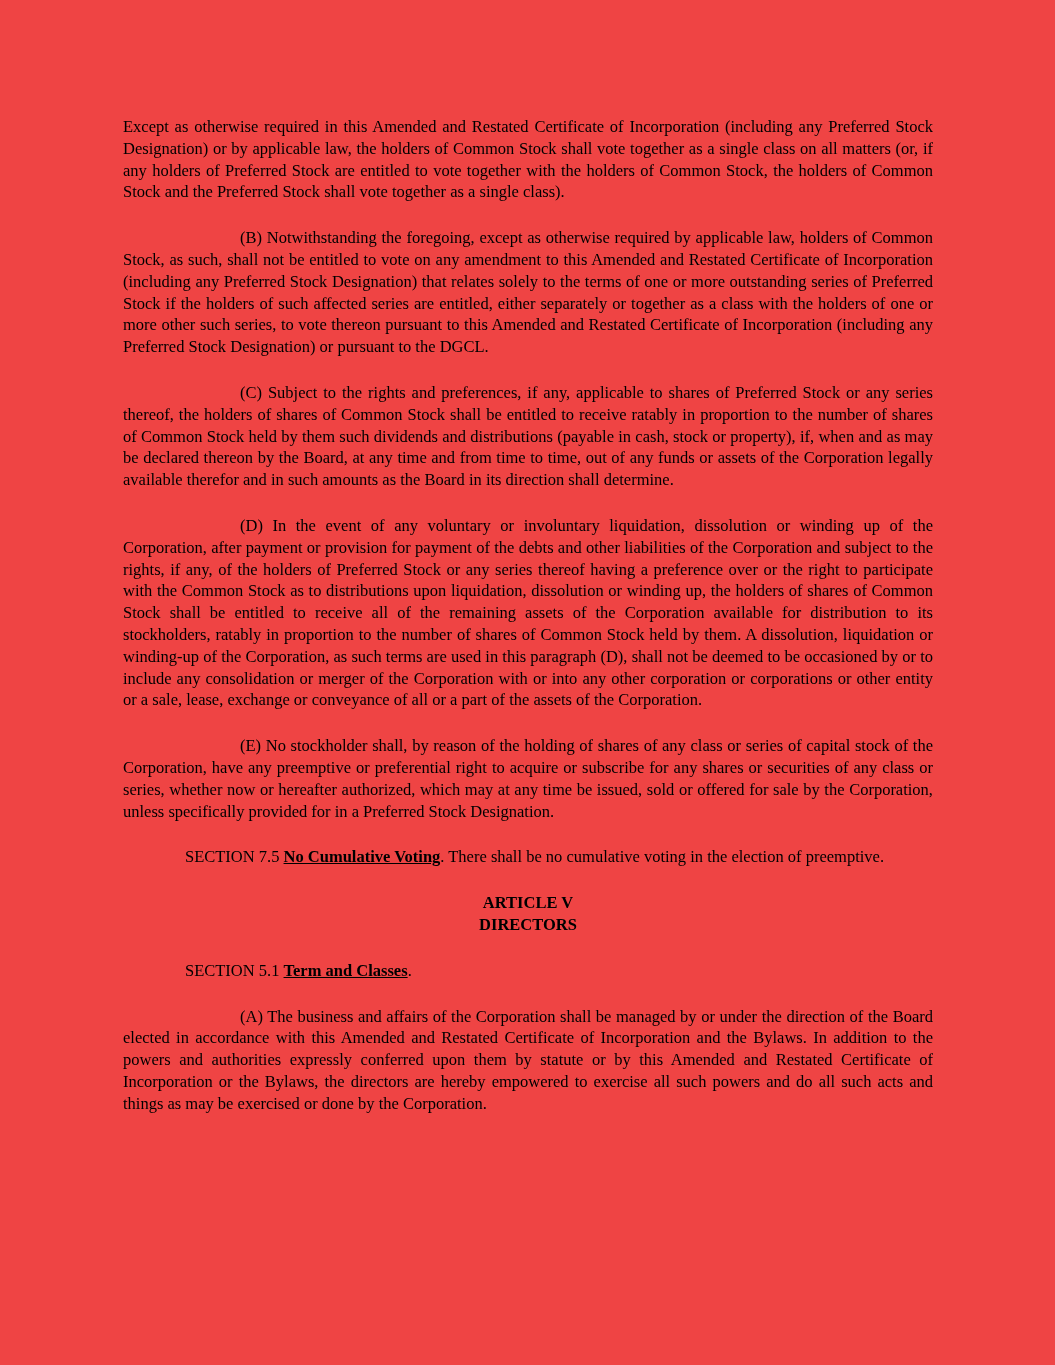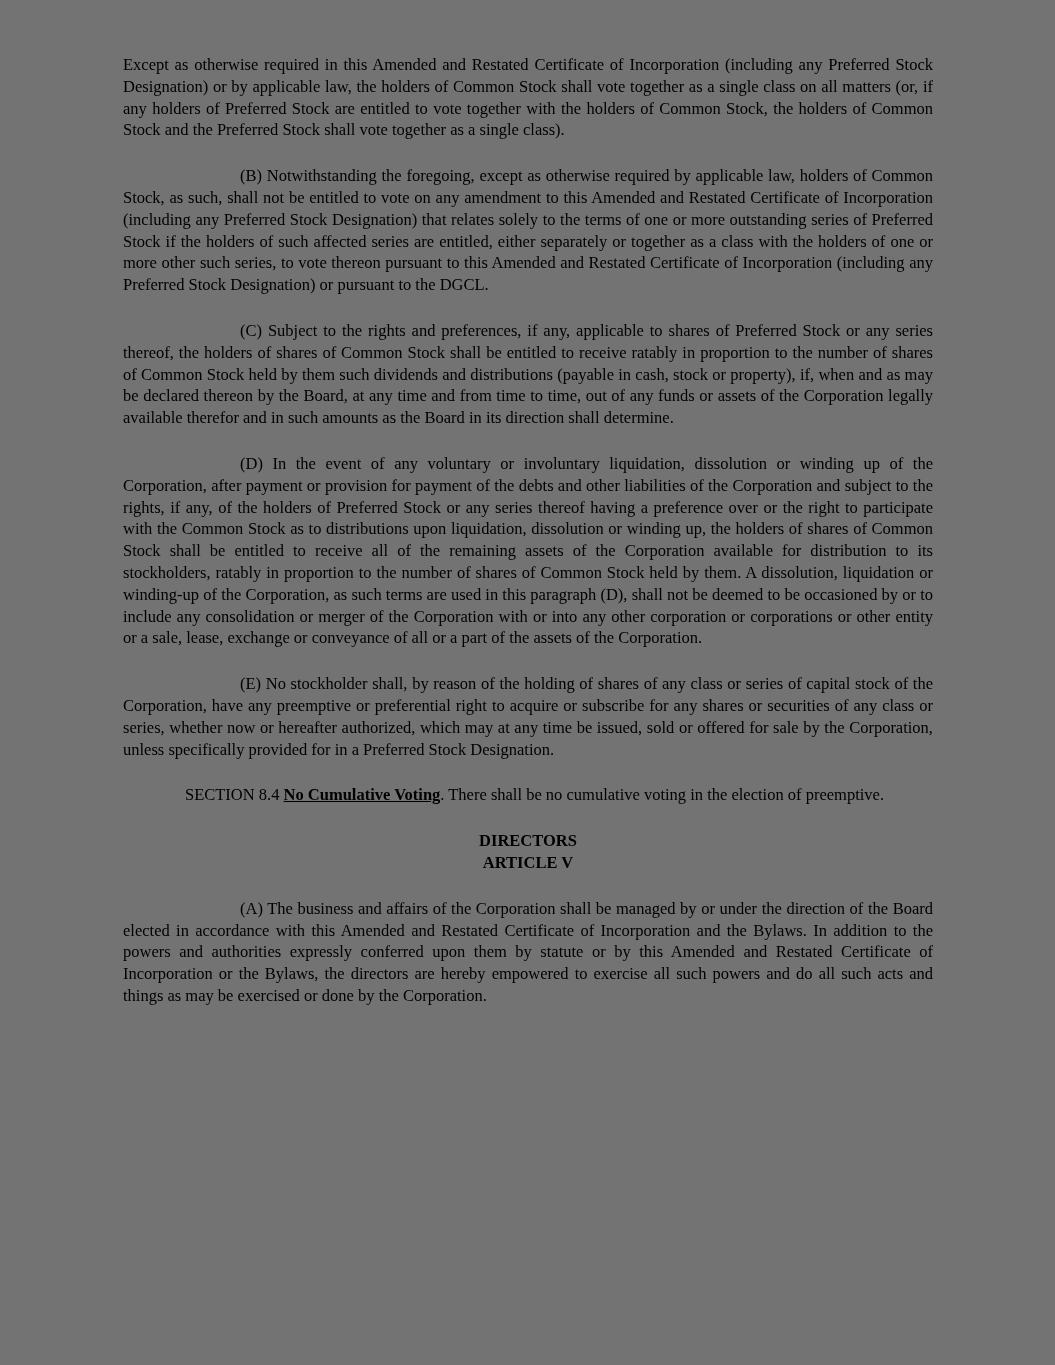--- a/index.html
+++ b/index.html
@@ -11,22 +11,22 @@
     width: 1055px;
     height: 1365px;
     overflow: hidden;
     font-family: "Liberation Serif", "DejaVu Serif", serif;
     color: #000000;
   }
   .page {
     box-sizing: border-box;
     width: 1055px;
     height: 1365px;
-    padding: 54px 122px 0 123px;
-    background: #737373;
+    padding: 116px 122px 0 123px;
+    background: #ef4444;
   }
   .body-para {
     margin: 0 0 24px 0;
     font-size: 16.5px;
     line-height: 21.8px;
     text-align: justify;
     color: #000000;
   }
   .no-indent { text-indent: 0; }
   .deep-indent { text-indent: 117px; }
@@ -49,23 +49,24 @@
   <p class="body-para no-indent">Except as otherwise required in this Amended and Restated Certificate of Incorporation (including any Preferred Stock Designation) or by applicable law, the holders of Common Stock shall vote together as a single class on all matters (or, if any holders of Preferred Stock are entitled to vote together with the holders of Common Stock, the holders of Common Stock and the Preferred Stock shall vote together as a single class).</p>
 
   <p class="body-para deep-indent">(B) Notwithstanding the foregoing, except as otherwise required by applicable law, holders of Common Stock, as such, shall not be entitled to vote on any amendment to this Amended and Restated Certificate of Incorporation (including any Preferred Stock Designation) that relates solely to the terms of one or more outstanding series of Preferred Stock if the holders of such affected series are entitled, either separately or together as a class with the holders of one or more other such series, to vote thereon pursuant to this Amended and Restated Certificate of Incorporation (including any Preferred Stock Designation) or pursuant to the DGCL.</p>
 
   <p class="body-para deep-indent">(C) Subject to the rights and preferences, if any, applicable to shares of Preferred Stock or any series thereof, the holders of shares of Common Stock shall be entitled to receive ratably in proportion to the number of shares of Common Stock held by them such dividends and distributions (payable in cash, stock or property), if, when and as may be declared thereon by the Board, at any time and from time to time, out of any funds or assets of the Corporation legally available therefor and in such amounts as the Board in its direction shall determine.</p>
 
   <p class="body-para deep-indent">(D) In the event of any voluntary or involuntary liquidation, dissolution or winding up of the Corporation, after payment or provision for payment of the debts and other liabilities of the Corporation and subject to the rights, if any, of the holders of Preferred Stock or any series thereof having a preference over or the right to participate with the Common Stock as to distributions upon liquidation, dissolution or winding up, the holders of shares of Common Stock shall be entitled to receive all of the remaining assets of the Corporation available for distribution to its stockholders, ratably in proportion to the number of shares of Common Stock held by them. A dissolution, liquidation or winding-up of the Corporation, as such terms are used in this paragraph (D), shall not be deemed to be occasioned by or to include any consolidation or merger of the Corporation with or into any other corporation or corporations or other entity or a sale, lease, exchange or conveyance of all or a part of the assets of the Corporation.</p>
 
   <p class="body-para deep-indent">(E) No stockholder shall, by reason of the holding of shares of any class or series of capital stock of the Corporation, have any preemptive or preferential right to acquire or subscribe for any shares or securities of any class or series, whether now or hereafter authorized, which may at any time be issued, sold or offered for sale by the Corporation, unless specifically provided for in a Preferred Stock Designation.</p>
 
-  <p class="body-para section-indent"><span>SECTION 8.4 </span><span class="underline">No Cumulative Voting</span><span>. There shall be no cumulative voting in the election of preemptive.</span></p>
+  <p class="body-para section-indent"><span>SECTION 7.5 </span><span class="underline">No Cumulative Voting</span><span>. There shall be no cumulative voting in the election of preemptive.</span></p>
 
   <div class="article-heading">
+    <div>ARTICLE V</div>
     <div>DIRECTORS</div>
-    <div>ARTICLE V</div>
   </div>
 
+  <p class="body-para section-indent"><span>SECTION 5.1 </span><span class="underline">Term and Classes</span><span>.</span></p>
 
   <p class="body-para deep-indent">(A) The business and affairs of the Corporation shall be managed by or under the direction of the Board elected in accordance with this Amended and Restated Certificate of Incorporation and the Bylaws. In addition to the powers and authorities expressly conferred upon them by statute or by this Amended and Restated Certificate of Incorporation or the Bylaws, the directors are hereby empowered to exercise all such powers and do all such acts and things as may be exercised or done by the Corporation.</p>
 
 </div>
 
 </body></html>

